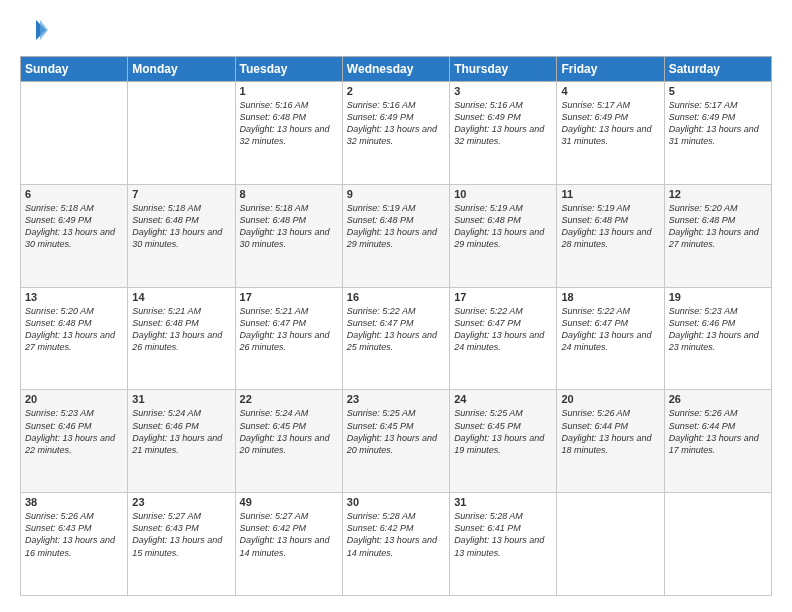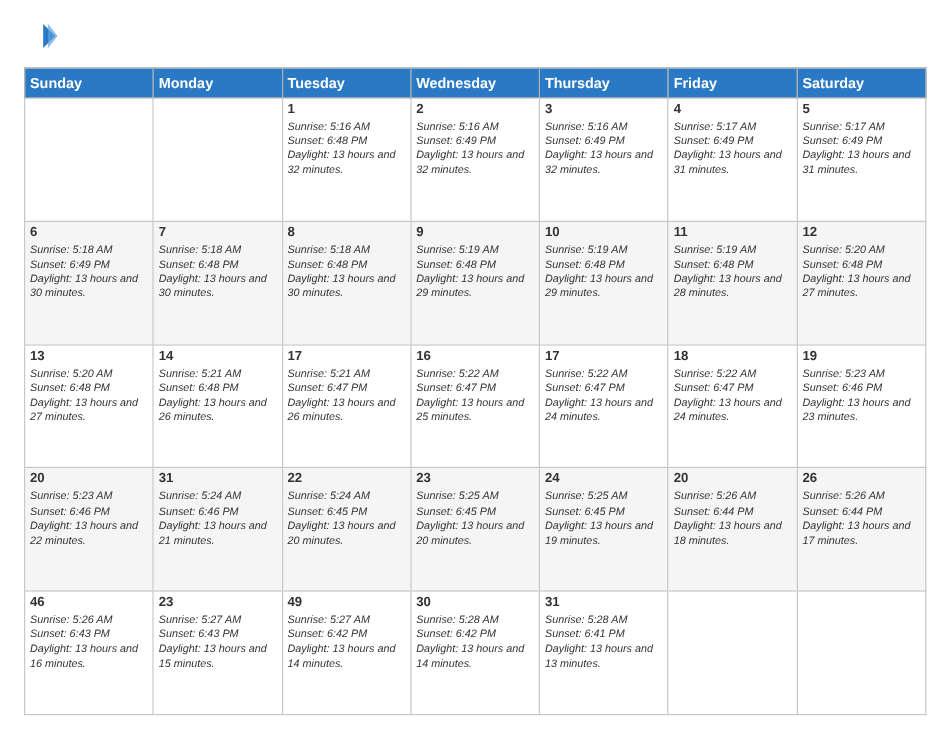--- a/index.html
+++ b/index.html
@@ -293,21 +293,21 @@
           </td>
           <td>
             <span class="day-num">26</span>
             <div class="day-detail" style="white-space: pre-line;">Sunrise: 5:26 AM
 Sunset: 6:44 PM
 Daylight: 13 hours and 17 minutes.</div>
           </td>
         </tr>
         <tr>
           <td>
-            <span class="day-num">46</span>
+            <span class="day-num">38</span>
             <div class="day-detail" style="white-space: pre-line;">Sunrise: 5:26 AM
 Sunset: 6:43 PM
 Daylight: 13 hours and 16 minutes.</div>
           </td>
           <td>
             <span class="day-num">23</span>
             <div class="day-detail" style="white-space: pre-line;">Sunrise: 5:27 AM
 Sunset: 6:43 PM
 Daylight: 13 hours and 15 minutes.</div>
           </td>

